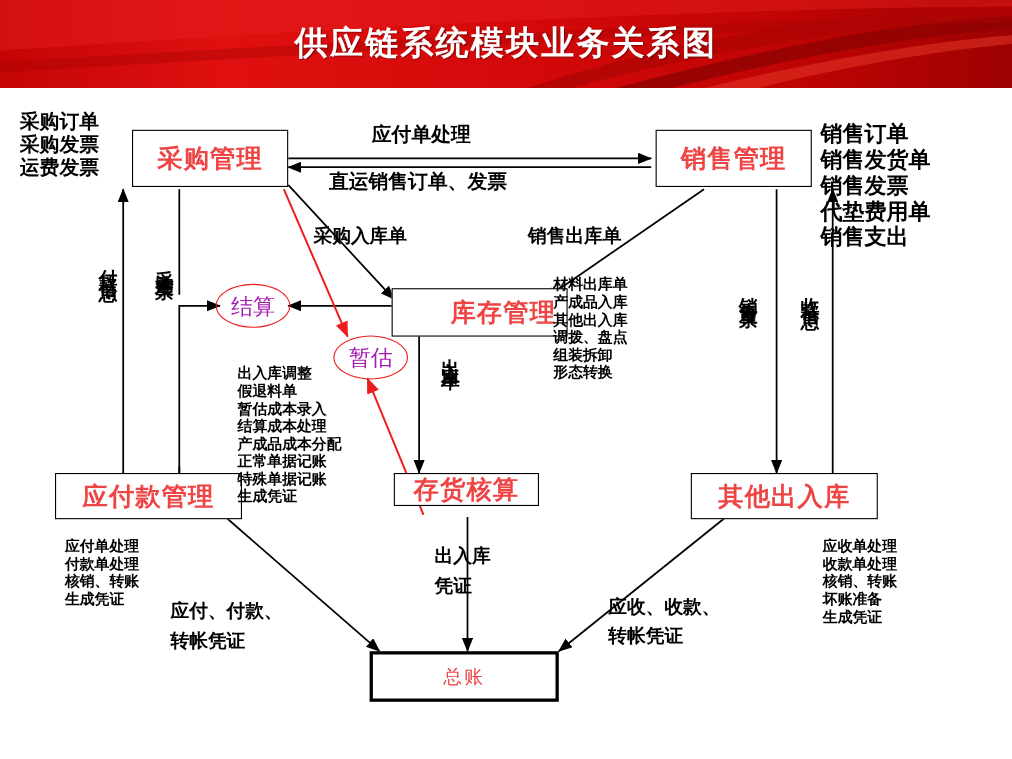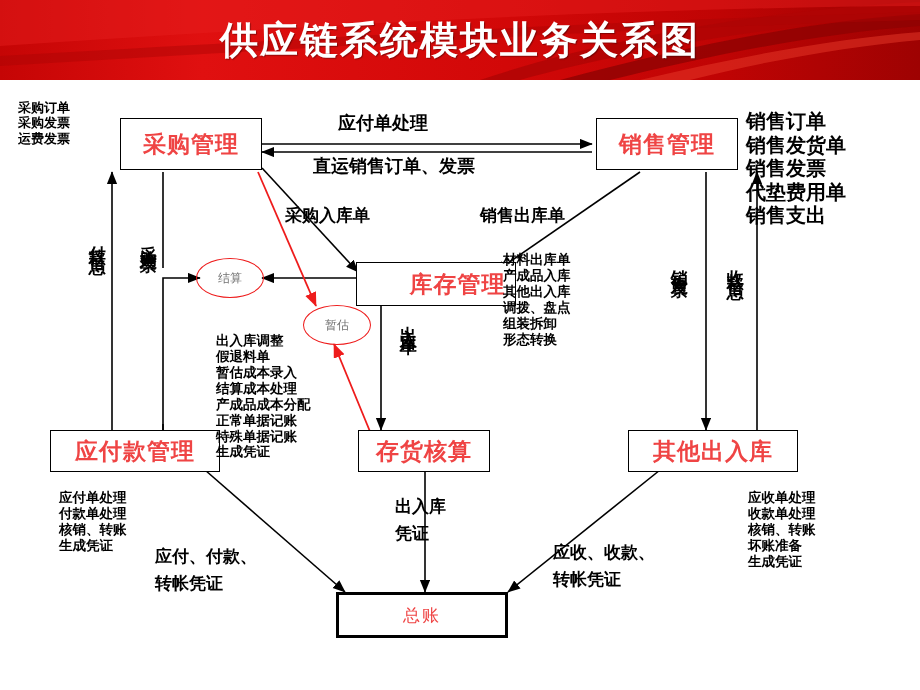--- a/index.html
+++ b/index.html
@@ -35,21 +35,21 @@
     width: 920px; height: 80px;
   }
   .banner-title {
     position: absolute;
     left: 0; top: 0;
     width: 920px;
     height: 80px;
     line-height: 80px;
     text-align: center;
     color: #ffffff;
-    font-size: 38px;
+    font-size: 30px;
     font-weight: bold;
     letter-spacing: 2px;
     text-shadow: 1px 1px 1px rgba(0,0,0,0.35);
     white-space: nowrap;
   }
 
   
   #wires {
     position: absolute;
     left: 0; top: 0;
@@ -83,36 +83,36 @@
   
   .ellipse {
     position: absolute;
     box-sizing: border-box;
     border: 1.6px solid #ee1c1c;
     border-radius: 50%;
     background: transparent;
     display: flex;
     align-items: center;
     justify-content: center;
-    font-size: 12px;
-    color: #737373;
+    font-size: 20px;
+    color: #a21caf;
     white-space: nowrap;
   }
 
   
   .txt {
     position: absolute;
     color: #000;
     white-space: pre;
     line-height: 1.18;
   }
   .txt.bold   { font-weight: bold; }
   .txt.s13    { font-size: 13.5px; }
   .txt.s14    { font-size: 20px; }
-  .txt.s15    { font-size: 13px; }
+  .txt.s15    { font-size: 18px; }
   .txt.s17    { font-size: 17px; }
   .txt.s18    { font-size: 18px; }
 
   
   .vtxt {
     position: absolute;
     writing-mode: vertical-rl;
     text-orientation: upright;
     font-weight: bold;
     color: #000;
@@ -194,21 +194,21 @@
       <path d="M385,468 L334,344" marker-end="url(#ahr)"></path>
     </g>
   </svg>
 
   <div class="box" style="left:120px; top:118px; width:142px; height:52px;">采购管理</div>
 
   <div class="box" style="left:596px; top:118px; width:142px; height:52px;">销售管理</div>
 
   <div class="box" style="left:356px; top:262px; width:160px; height:44px;padding-left:43px;">库存管理</div>
 
-  <div class="box" style="left:358px; top:430px; width:132px; height:42px;">存货核算</div>
+  <div class="box" style="left:358px; top:430px; width:132px; height:30px;">存货核算</div>
 
   <div class="box" style="left:50px; top:430px; width:170px; height:42px;">应付款管理</div>
 
   <div class="box" style="left:628px; top:430px; width:170px; height:42px;">其他出入库</div>
 
   <div class="box ledger" style="left:336px; top:592px; width:172px; height:46px;">总账</div>
 
   <div class="ellipse" style="left:196px; top:258px; width:68px; height:40px;">结算</div>
 
   <div class="ellipse" style="left:303px; top:305px; width:68px; height:40px;">暂估</div>
@@ -217,21 +217,21 @@
 采购发票
 运费发票</div>
 
   <div class="txt bold s14" style="left:746px; top:110px;">销售订单
 销售发货单
 销售发票
 代垫费用单
 销售支出</div>
 
   <div class="txt bold s18" style="left:338px; top:112px;">应付单处理</div>
-  <div class="txt bold s18" style="left:313px; top:155px;">直运销售订单、发票</div>
+  <div class="txt bold s18" style="left:299px; top:155px;">直运销售订单、发票</div>
 
   <div class="txt bold s17" style="left:285px; top:205px;">采购入库单</div>
   <div class="txt bold s17" style="left:480px; top:205px;">销售出库单</div>
 
   <div class="vtxt" style="left:88px; top:232px; font-size:17px;">付款信息</div>
   <div class="vtxt" style="left:139px; top:232px; font-size:17px;">采购发票</div>
   <div class="vtxt" style="left:670px; top:257px; font-size:17px;">销售发票</div>
   <div class="vtxt" style="left:726px; top:257px; font-size:17px;">收款信息</div>
   <div class="vtxt" style="left:399px; top:312px; font-size:17px;">出入库单</div>
 

